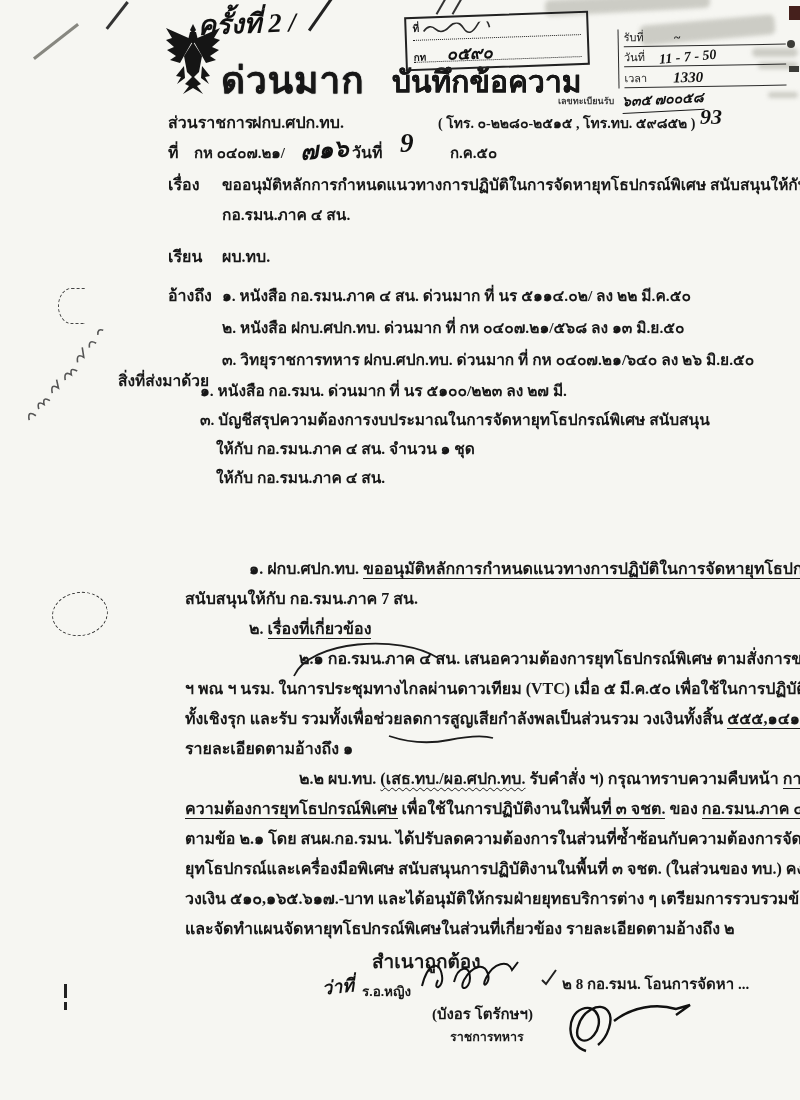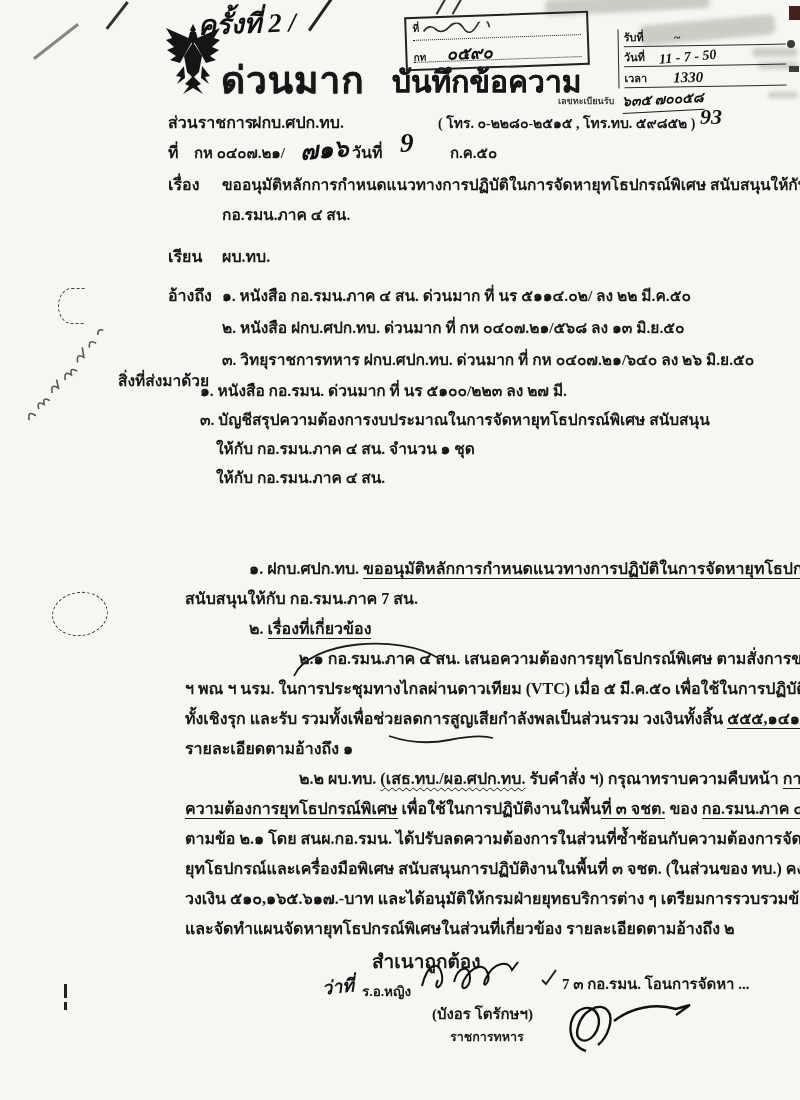--- a/index.html
+++ b/index.html
@@ -15,21 +15,21 @@
   .mark{position:absolute;background:#3c3c38;}
   .body-line{position:relative;height:30px;font-size:16px;font-weight:600;white-space:nowrap;}
   .p1{padding-left:64px;}
   .p2{padding-left:114px;}
   .ref-line{height:32px;font-size:15.5px;font-weight:600;white-space:nowrap;}
   .enc-line{height:29px;font-size:15.5px;font-weight:600;white-space:nowrap;}
   .enc-indent{padding-left:16px;}
   .stampbox{position:absolute;border:2px solid #222;transform:rotate(-2deg);background:transparent;}
   .dotrow{border-bottom:1.5px dotted #222;}
   .rcv-row{border-bottom:1.4px solid #2a2a2a;display:flex;align-items:flex-end;}
-  .rcv-label{font-size:11px;font-weight:700;}
+  .rcv-label{font-size:11px;font-weight:400;}
   svg{display:block;}
 </style>
 </head>
 <body>
 
 <div class="page">
 
   <div class="smudge" style="left:545px;top:-4px;width:165px;height:16px;transform:rotate(-3deg);"></div>
   <div class="smudge" style="left:640px;top:20px;width:135px;height:20px;transform:rotate(-5deg);"></div>
   <div class="smudge" style="left:752px;top:48px;width:46px;height:9px;"></div>
@@ -174,21 +174,21 @@
   <div class="abs" style="left:414px;top:952px;">
     <svg width="120" height="44" viewBox="0 0 120 44">
       <path d="M8 34 C14 10 26 8 28 24 C30 36 18 40 24 28 M40 30 C44 14 56 12 56 26 C56 38 44 40 50 28 C58 14 70 10 74 22 C77 32 66 38 72 26 C80 10 94 8 98 18 L104 10" fill="none" stroke="#111" stroke-width="2"></path>
     </svg>
   </div>
   <div class="abs" style="left:540px;top:968px;">
     <svg width="18" height="18" viewBox="0 0 18 18">
         <path d="M2 12 l4 4 L16 2" fill="none" stroke="#222" stroke-width="2"></path>
       </svg>
   </div>
-  <div class="abs typed" style="left:562px;top:972px;font-size:15px;">7 ๓ กอ.รมน. โอนการจัดหา ...</div>
+  <div class="abs typed" style="left:562px;top:972px;font-size:15px;">๒ 8 กอ.รมน. โอนการจัดหา ...</div>
 
   <div class="abs typed" style="left:432px;top:1002px;font-size:15px;">(บังอร โตรักษฯ)</div>
   <div class="abs typed" style="left:450px;top:1027px;font-size:12.5px;">ราชการทหาร</div>
 
   <div class="abs" style="left:548px;top:985px;">
     <svg width="150" height="80" viewBox="0 0 150 80">
       <path d="M38 66 C18 60 18 30 34 24 C50 18 56 38 46 50 C38 60 26 56 30 42 C34 26 52 16 60 26 C66 34 60 52 50 60 M66 36 C84 22 108 18 128 24 L142 20 L128 30" fill="none" stroke="#111" stroke-width="2.4"></path>
     </svg>
   </div>
 

